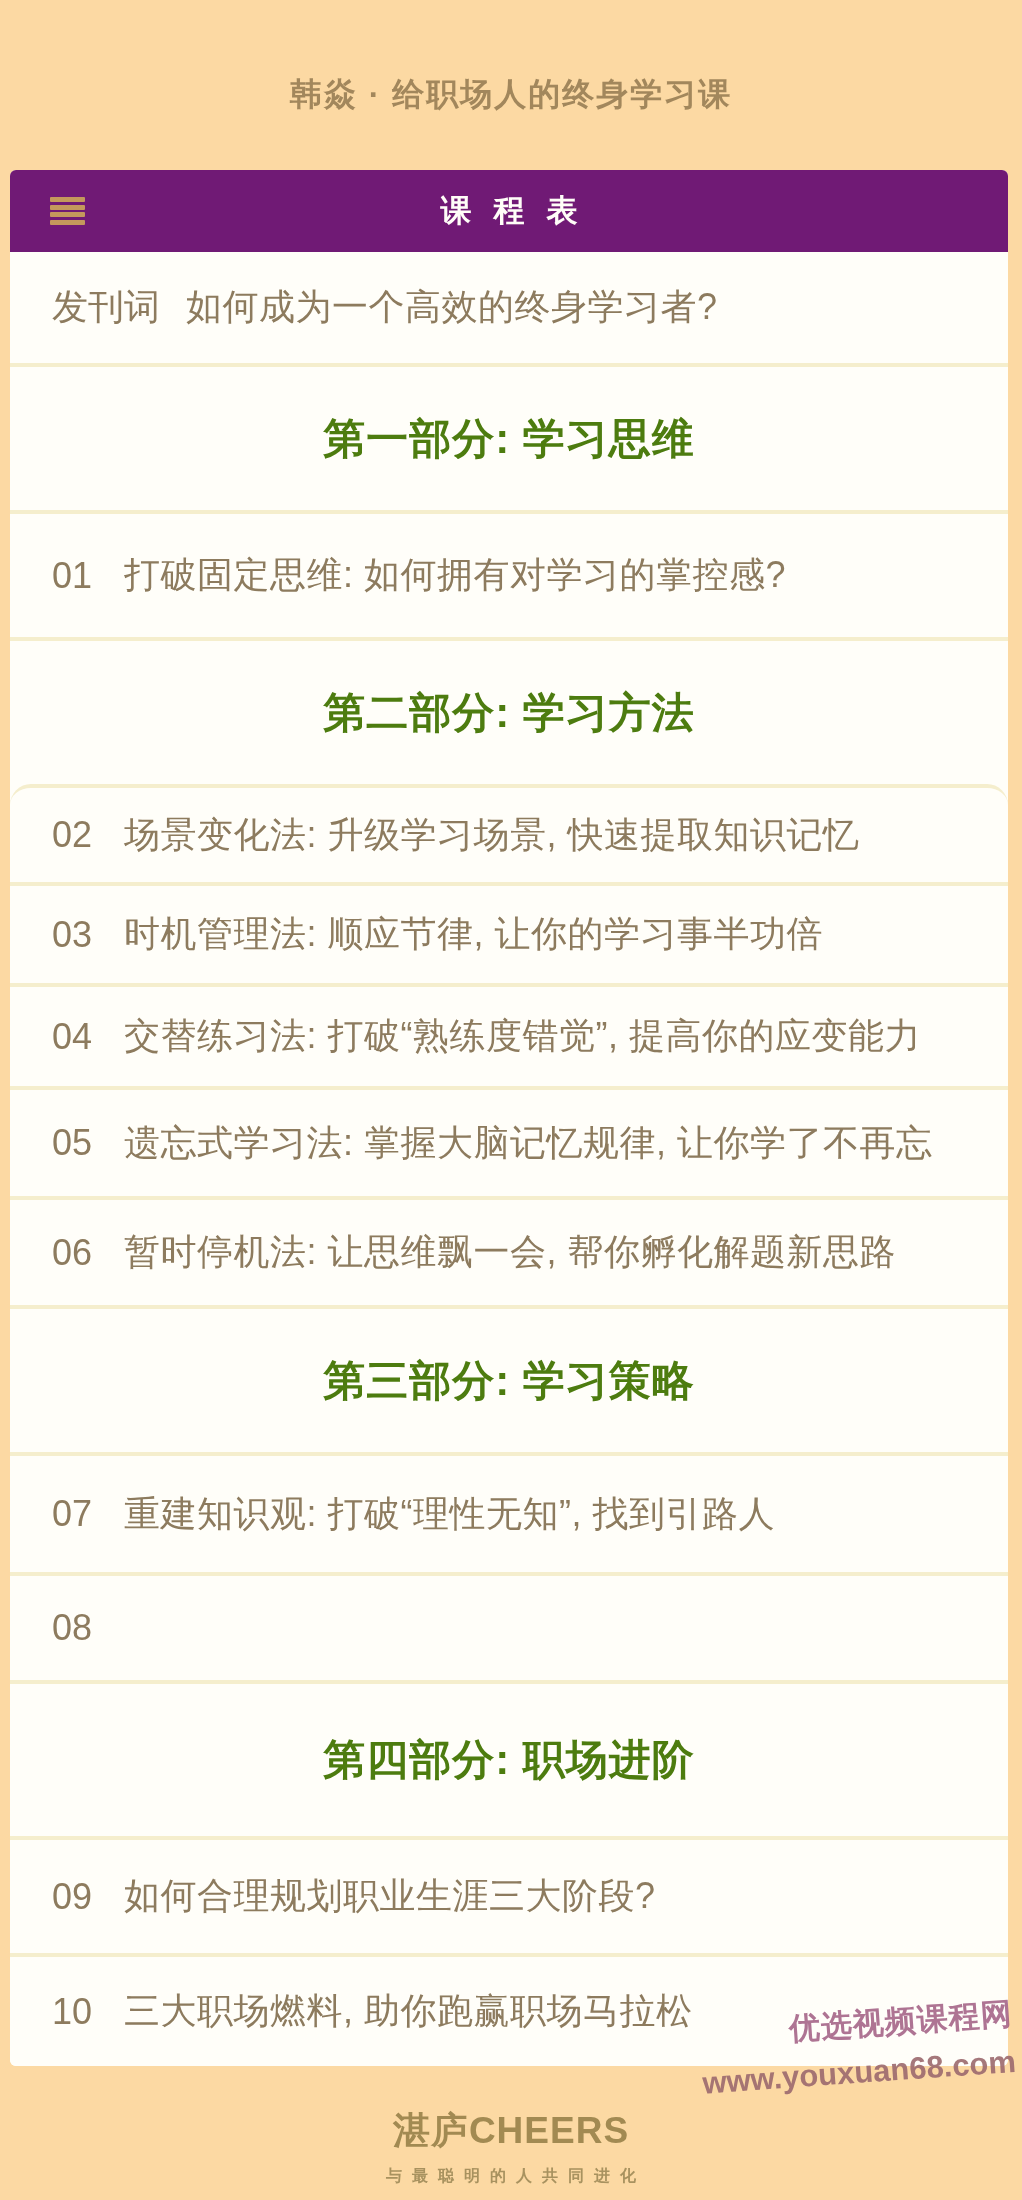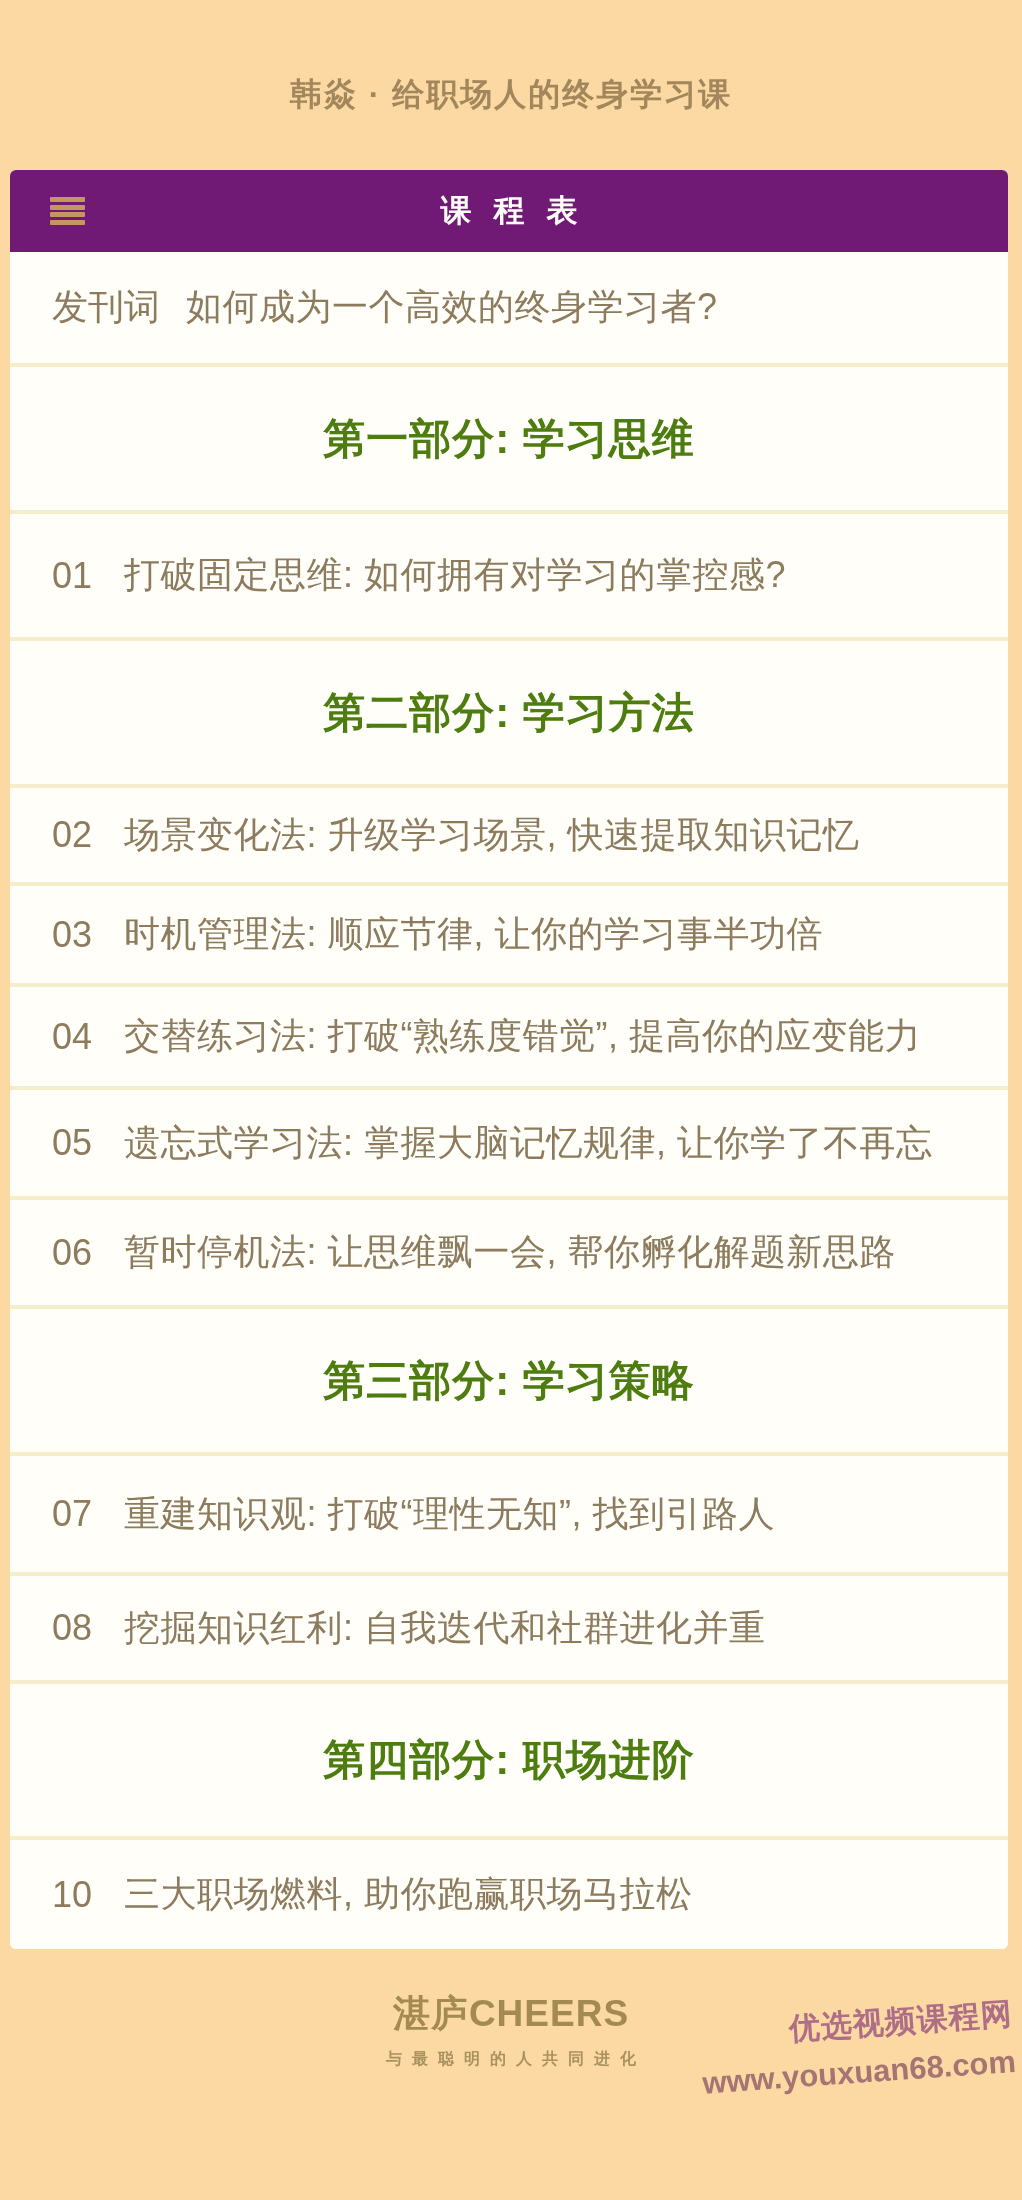--- a/index.html
+++ b/index.html
@@ -95,21 +95,21 @@
   .row.section { justify-content: center; }
   .row.section .section-title {
     color: #4d7c0f;
     font-size: 42px;
     font-weight: 600;
     letter-spacing: 1px;
   }
 
   
   .h111 { height: 111px; } .h143 { height: 143px; } .h123 { height: 123px; }
-  .h94  { height: 94px;  } .h97  { height: 97px;  } .h99  { height: 99px;  }
+  .h94  { height: 94px; border-radius: 21px;  } .h97  { height: 97px;  } .h99  { height: 99px;  }
   .h106 { height: 106px; } .h105 { height: 105px; } .h116 { height: 116px; }
   .h104 { height: 104px; } .h152 { height: 152px; } .h113 { height: 113px; }
   .h109 { height: 109px; }
 
   
   .footer {
     margin-top: 40px;
     text-align: center;
   }
   .footer .logo {
@@ -215,27 +215,30 @@
     <span class="section-title">第三部分: 学习策略</span>
   </div>
 
   <div class="row lesson h116">
     <span class="num">07</span>
     <span class="title">重建知识观: 打破“理性无知”, 找到引路人</span>
   </div>
 
   <div class="row lesson h104">
     <span class="num">08</span>
-    <span class="title">挖掘知识红利: 自我迭代和社群进化并重</span>
   </div>
 
   <div class="row section h152">
     <span class="section-title">第四部分: 职场进阶</span>
   </div>
 
+  <div class="row lesson h113">
+    <span class="num">09</span>
+    <span class="title">如何合理规划职业生涯三大阶段?</span>
+  </div>
 
   <div class="row lesson h109">
     <span class="num">10</span>
     <span class="title">三大职场燃料, 助你跑赢职场马拉松</span>
   </div>
 </div>
 
 <div class="footer">
   <div class="logo">湛庐CHEERS</div>
   <div class="tagline">与最聪明的人共同进化</div>

